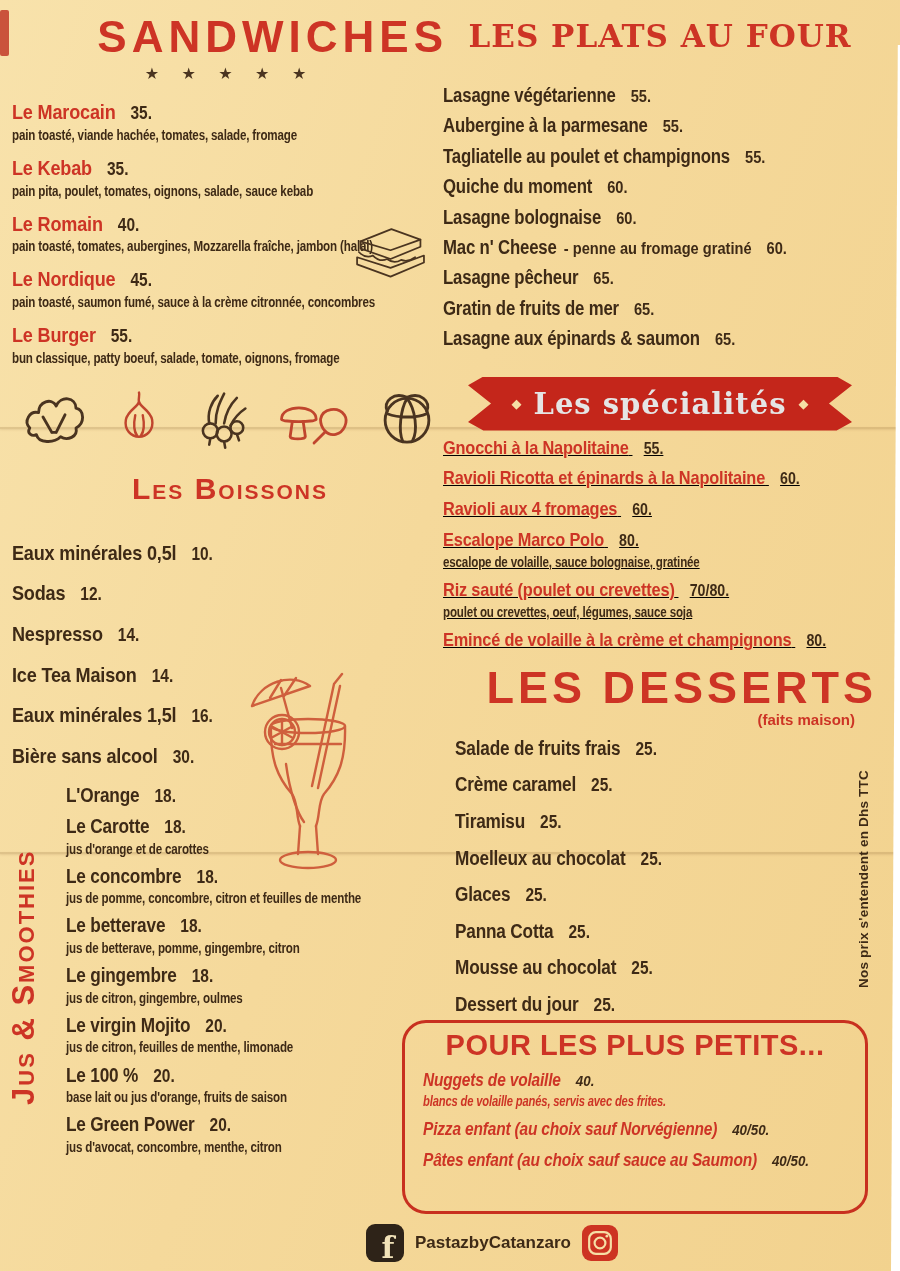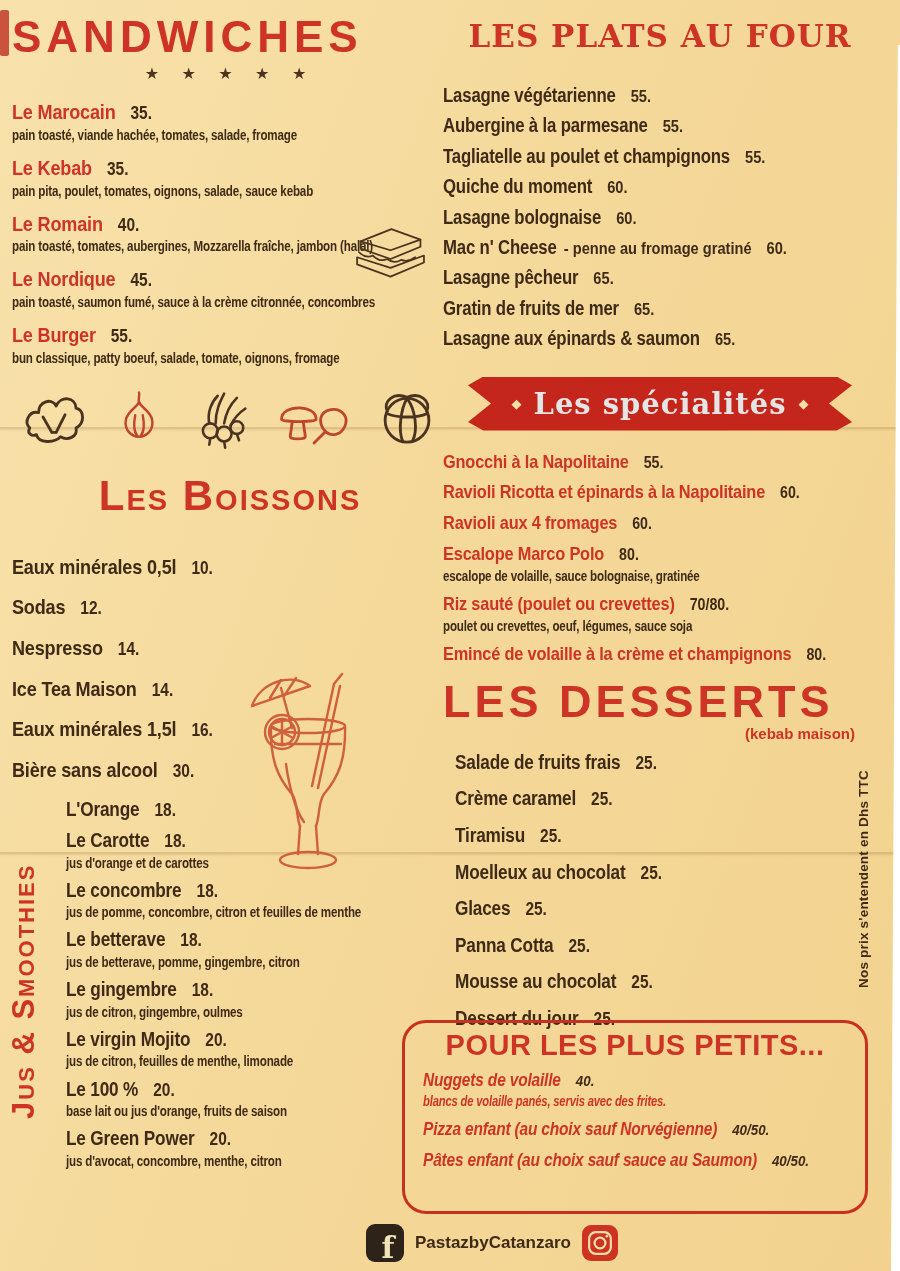--- a/index.html
+++ b/index.html
@@ -12,36 +12,36 @@
   
   .fold{position:absolute; left:0; width:100%; height:2px; background:rgba(128,88,40,.20); box-shadow:0 1px 2px rgba(128,88,40,.15);}
   .edge-white{position:absolute; right:0; top:45px; bottom:0; width:10px; background:#fff;
     clip-path:polygon(78% 0,100% 0,100% 100%,10% 100%);}
   .smudge-red{position:absolute; left:0; top:10px; width:9px; height:46px; background:#c23a28; opacity:.85; border-radius:2px;}
 
   .col-left{position:absolute; left:12px; top:14px; width:436px;}
   .col-right{position:absolute; left:443px; top:18px; width:434px;}
 
   h1,h2,h3{margin:0; font-weight:bold;}
-  .deco{color:var(--red); text-align:left; letter-spacing:5px; font-size:44px; line-height:1.05;}
+  .deco{color:var(--red); text-align:right; letter-spacing:5px; font-size:44px; line-height:1.05;}
   .stars{text-align:center; color:var(--sketch); font-size:16px; letter-spacing:9px; margin-top:4px;}
 
   .menu{margin-top:16px;}
   .item{margin-bottom:11px;}
   .head{white-space:nowrap; transform:scaleX(.86); transform-origin:left top; line-height:1.2;}
   .nm{font-weight:bold; color:var(--red); font-size:21px; letter-spacing:-.2px;}
   .note{font-weight:bold; color:var(--brown); font-size:17px; margin-left:4px;}
   .pr{font-weight:bold; color:var(--brown); font-size:18px; margin-left:13px;}
   .ds{color:var(--brown); font-weight:bold; font-size:14.5px; letter-spacing:-.2px; margin-top:1px;
       white-space:nowrap; transform:scaleX(.80); transform-origin:left top; line-height:1.25;}
 
   .vegrow{display:flex; justify-content:space-between; align-items:center; margin-top:10px; padding:0 6px; height:78px;}
   .vegrow svg{display:block;}
 
-  .boissons-title{font-variant:small-caps; color:var(--red); text-align:center; font-size:42px; letter-spacing:2px; margin-top:16px;}
+  .boissons-title{font-variant:small-caps; color:var(--red); text-align:center; font-size:30px; letter-spacing:2px; margin-top:16px;}
   .boissons .item{margin-bottom:15px;}
   .boissons .nm{color:var(--brown);}
   .boissons{margin-top:34px;}
 
   .smoothies{position:relative; margin-top:14px; padding-left:54px;}
   .vlabel{position:absolute; left:-6px; top:12px; height:364px; writing-mode:vertical-rl; transform:rotate(180deg);
     font-variant:small-caps; font-weight:bold; color:var(--red); font-size:31px; letter-spacing:2px; text-align:center;}
   .smoothies .item{margin-bottom:6px;}
   .smoothies .nm{color:var(--brown); font-size:20px;}
 
@@ -50,21 +50,21 @@
   .plats .item{margin-bottom:7px;}
   .plats .nm{color:var(--brown); font-size:19.5px;}
   .plats .pr{font-size:17px;}
 
   .banner{position:relative; width:384px; height:54px; margin:26px auto 0; background:var(--dkred);
     clip-path:polygon(4% 0,96% 0,100% 16%,94% 50%,100% 84%,96% 100%,4% 100%,0 84%,6% 50%,0 16%);
     display:flex; align-items:center; justify-content:center; gap:12px;}
   .banner .btxt{font-family:"DejaVu Serif", serif; font-weight:bold; color:#e5e5e5; font-size:29px; letter-spacing:1px;}
   .banner .orn{color:#f6dfa6; font-size:13px;}
 
-  .specials{margin-top:20px;}
+  .specials{margin-top:6px;text-decoration:underline;}
   .specials .item{margin-bottom:8px;}
   .specials .nm{font-size:19px;}
   .specials .pr{font-size:16.5px;}
 
   .desserts-head{margin-top:12px;}
   .deco2{font-size:45px; letter-spacing:4px;}
   .desserts-sub{text-align:right; color:var(--red); font-weight:bold; font-size:15px; margin-top:0; padding-right:22px;}
   .desserts{margin-top:8px; padding-left:12px;}
   .desserts .item{margin-bottom:12px;}
   .desserts .nm{color:var(--brown); font-size:20px;}
@@ -461,21 +461,21 @@
           <div class="head">
             <span class="nm">Emincé de volaille à la crème et champignons</span>
             <span class="pr">80.</span>
           </div>
 
         </div>
       </div>
 
     <div class="desserts-head">
       <h2 class="deco deco2">LES DESSERTS</h2>
-      <div class="desserts-sub">(kebab maison)</div>
+      <div class="desserts-sub">(faits maison)</div>
     </div>
 
     <div class="menu desserts">
 
         <div class="item">
           <div class="head">
             <span class="nm">Salade de fruits frais</span>
             <span class="pr">25.</span>
           </div>
         </div>

